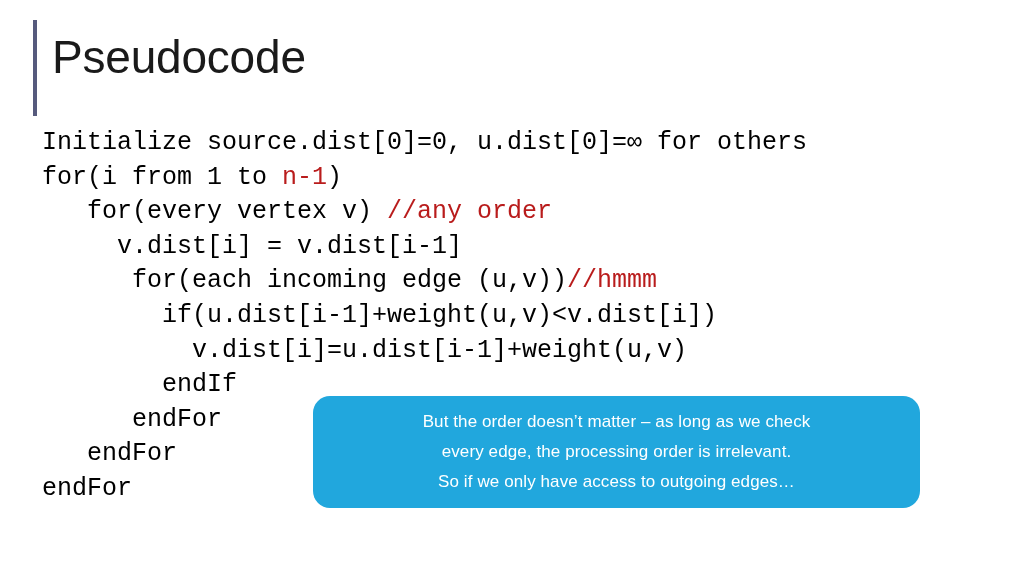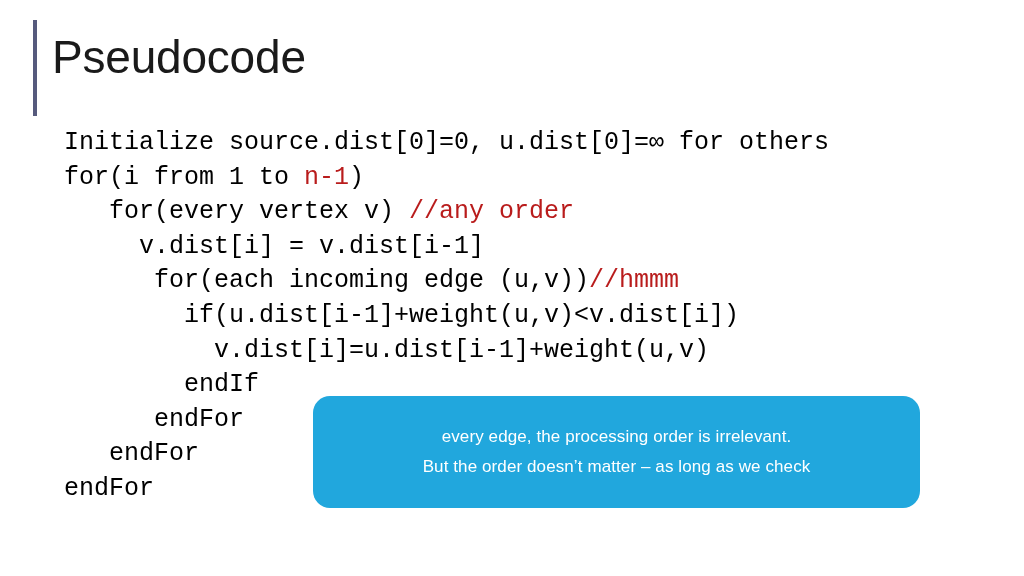--- a/index.html
+++ b/index.html
@@ -40,21 +40,21 @@
     font-weight: 400;
     line-height: 58px;
     color: #1a1a1a;
     letter-spacing: -0.2px;
     white-space: nowrap;
   }
 
   
   #code-block {
     position: absolute;
-    left: 64px;
+    left: 42px;
     top: 126px;
     width: 960px;
     font-family: "Liberation Mono", monospace;
     font-size: 25px;
     line-height: 34.6px;
     color: #000000;
     white-space: pre;
   }
 
   .code-line {
@@ -97,17 +97,18 @@
 
 <div id="slide">
 
   <div id="title-accent-bar"></div>
 
   <div id="page-title">Pseudocode</div>
 
   <div id="code-block"><span class="code-line"><span class="tok-plain">Initialize source.dist[0]=0, u.dist[0]=∞ for others</span></span><span class="code-line"><span class="tok-plain">for(i from 1 to </span><span class="tok-accent">n-1</span><span class="tok-plain">)</span></span><span class="code-line"><span class="tok-plain">   </span><span class="tok-plain">for(every vertex v) </span><span class="tok-accent">//any order</span></span><span class="code-line"><span class="tok-plain">     </span><span class="tok-plain">v.dist[i] = v.dist[i-1]</span></span><span class="code-line"><span class="tok-plain">      </span><span class="tok-plain">for(each incoming edge (u,v))</span><span class="tok-accent">//hmmm</span></span><span class="code-line"><span class="tok-plain">        </span><span class="tok-plain">if(u.dist[i-1]+weight(u,v)&lt;v.dist[i])</span></span><span class="code-line"><span class="tok-plain">          </span><span class="tok-plain">v.dist[i]=u.dist[i-1]+weight(u,v)</span></span><span class="code-line"><span class="tok-plain">        </span><span class="tok-plain">endIf</span></span><span class="code-line"><span class="tok-plain">      </span><span class="tok-plain">endFor</span></span><span class="code-line"><span class="tok-plain">   </span><span class="tok-plain">endFor</span></span><span class="code-line"><span class="tok-plain">endFor</span></span></div>
 
   <div id="callout-box">
+      <div class="callout-line">But the order doesn’t matter – as long as we check</div>
       <div class="callout-line">every edge, the processing order is irrelevant.</div>
-      <div class="callout-line">But the order doesn’t matter – as long as we check</div>
+      <div class="callout-line">So if we only have access to outgoing edges…</div>
     </div>
 
 </div>
 
 </body></html>

